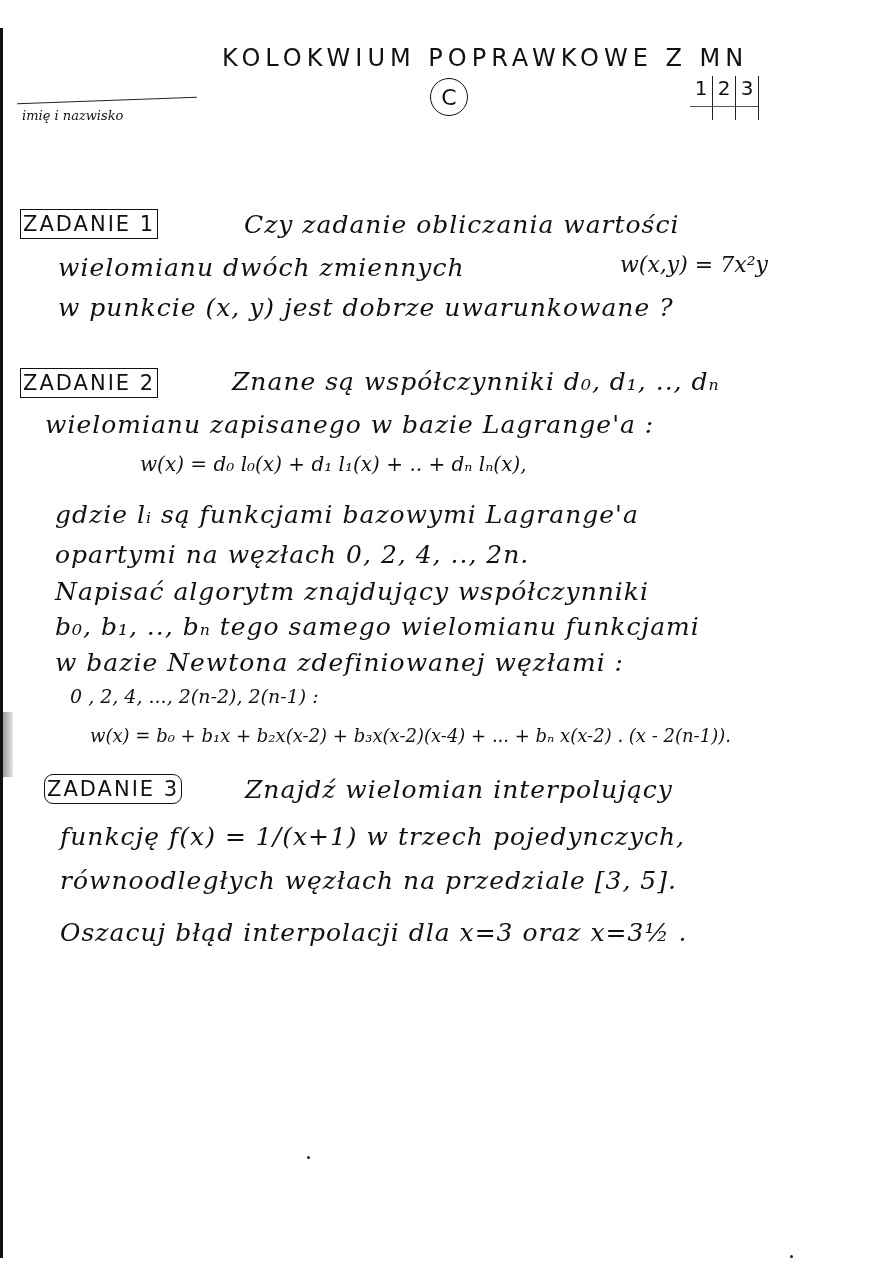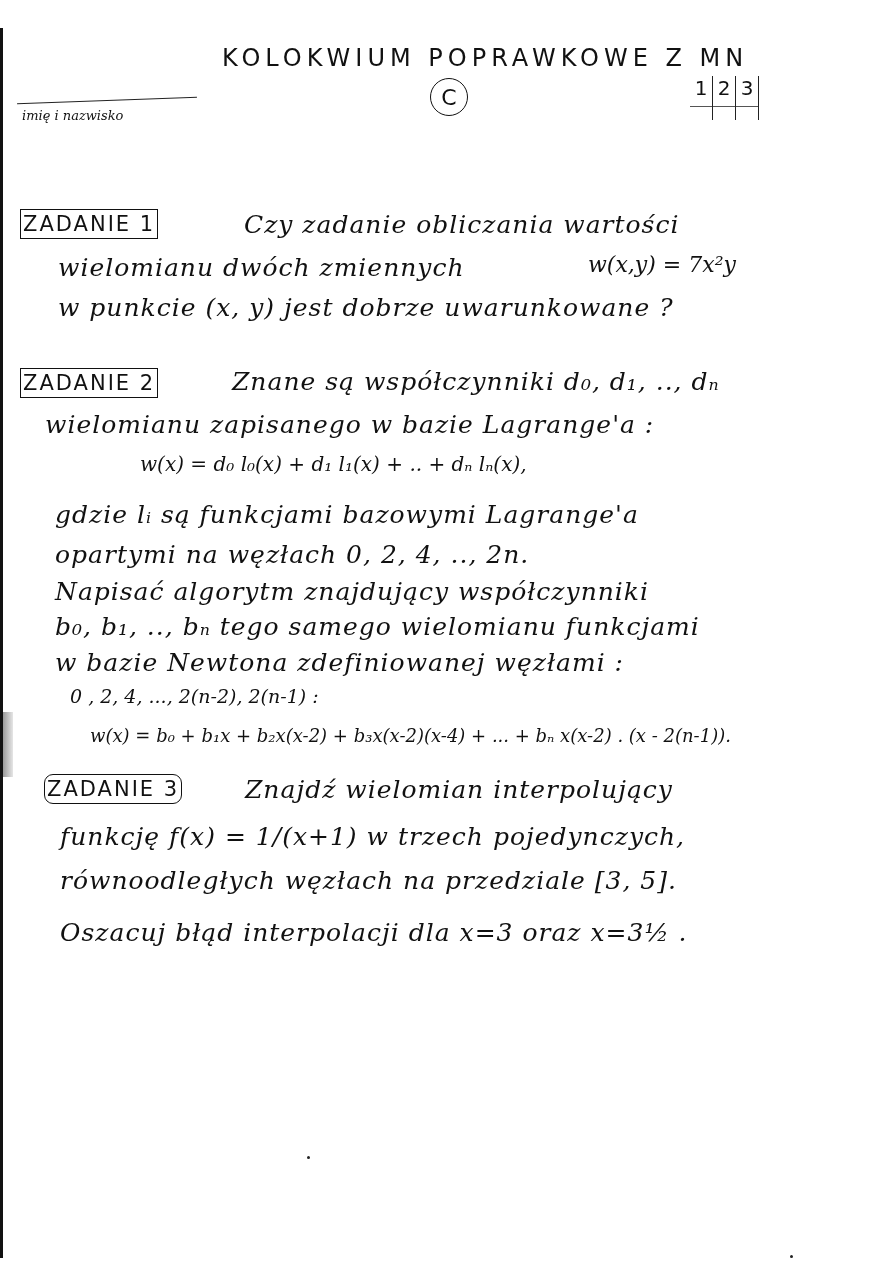--- a/index.html
+++ b/index.html
@@ -35,21 +35,21 @@
 <div class="name-label">imię i nazwisko</div>
 <div class="score-grid">
   <div class="score-cell">1</div>
   <div class="score-cell">2</div>
   <div class="score-cell">3</div>
 </div>
 
 <div class="task-box" style="left:20px; top:209px;">ZADANIE 1</div>
 <div class="hw" style="left:236px; top:210px;margin-left:8px;">Czy zadanie obliczania wartości</div>
 <div class="hw" style="left:58px; top:253px;">wielomianu dwóch zmiennych</div>
-<div class="formula" style="left:588px; top:252px;font-style:italic;">w(x,y) = 7x²y</div>
+<div class="formula" style="left:620px; top:252px;font-style:italic;">w(x,y) = 7x²y</div>
 <div class="hw" style="left:58px; top:293px;">w punkcie (x, y) jest dobrze uwarunkowane ?</div>
 
 <div class="task-box" style="left:20px; top:368px;">ZADANIE 2</div>
 <div class="hw" style="left:232px; top:367px;font-style:italic;">Znane są współczynniki d₀, d₁, .., dₙ</div>
 <div class="hw" style="left:45px; top:410px;">wielomianu zapisanego w bazie Lagrange'a :</div>
 <div class="formula" style="left:140px; top:452px; font-size:20px;">w(x) = d₀ l₀(x) + d₁ l₁(x) + .. + dₙ lₙ(x),</div>
 <div class="hw" style="left:55px; top:500px;">gdzie lᵢ są funkcjami bazowymi Lagrange'a</div>
 <div class="hw" style="left:55px; top:540px;">opartymi na węzłach  0, 2, 4, .., 2n.</div>
 <div class="hw" style="left:55px; top:577px;">Napisać algorytm znajdujący współczynniki</div>
 <div class="hw" style="left:55px; top:612px;">b₀, b₁, .., bₙ tego samego wielomianu funkcjami</div>

